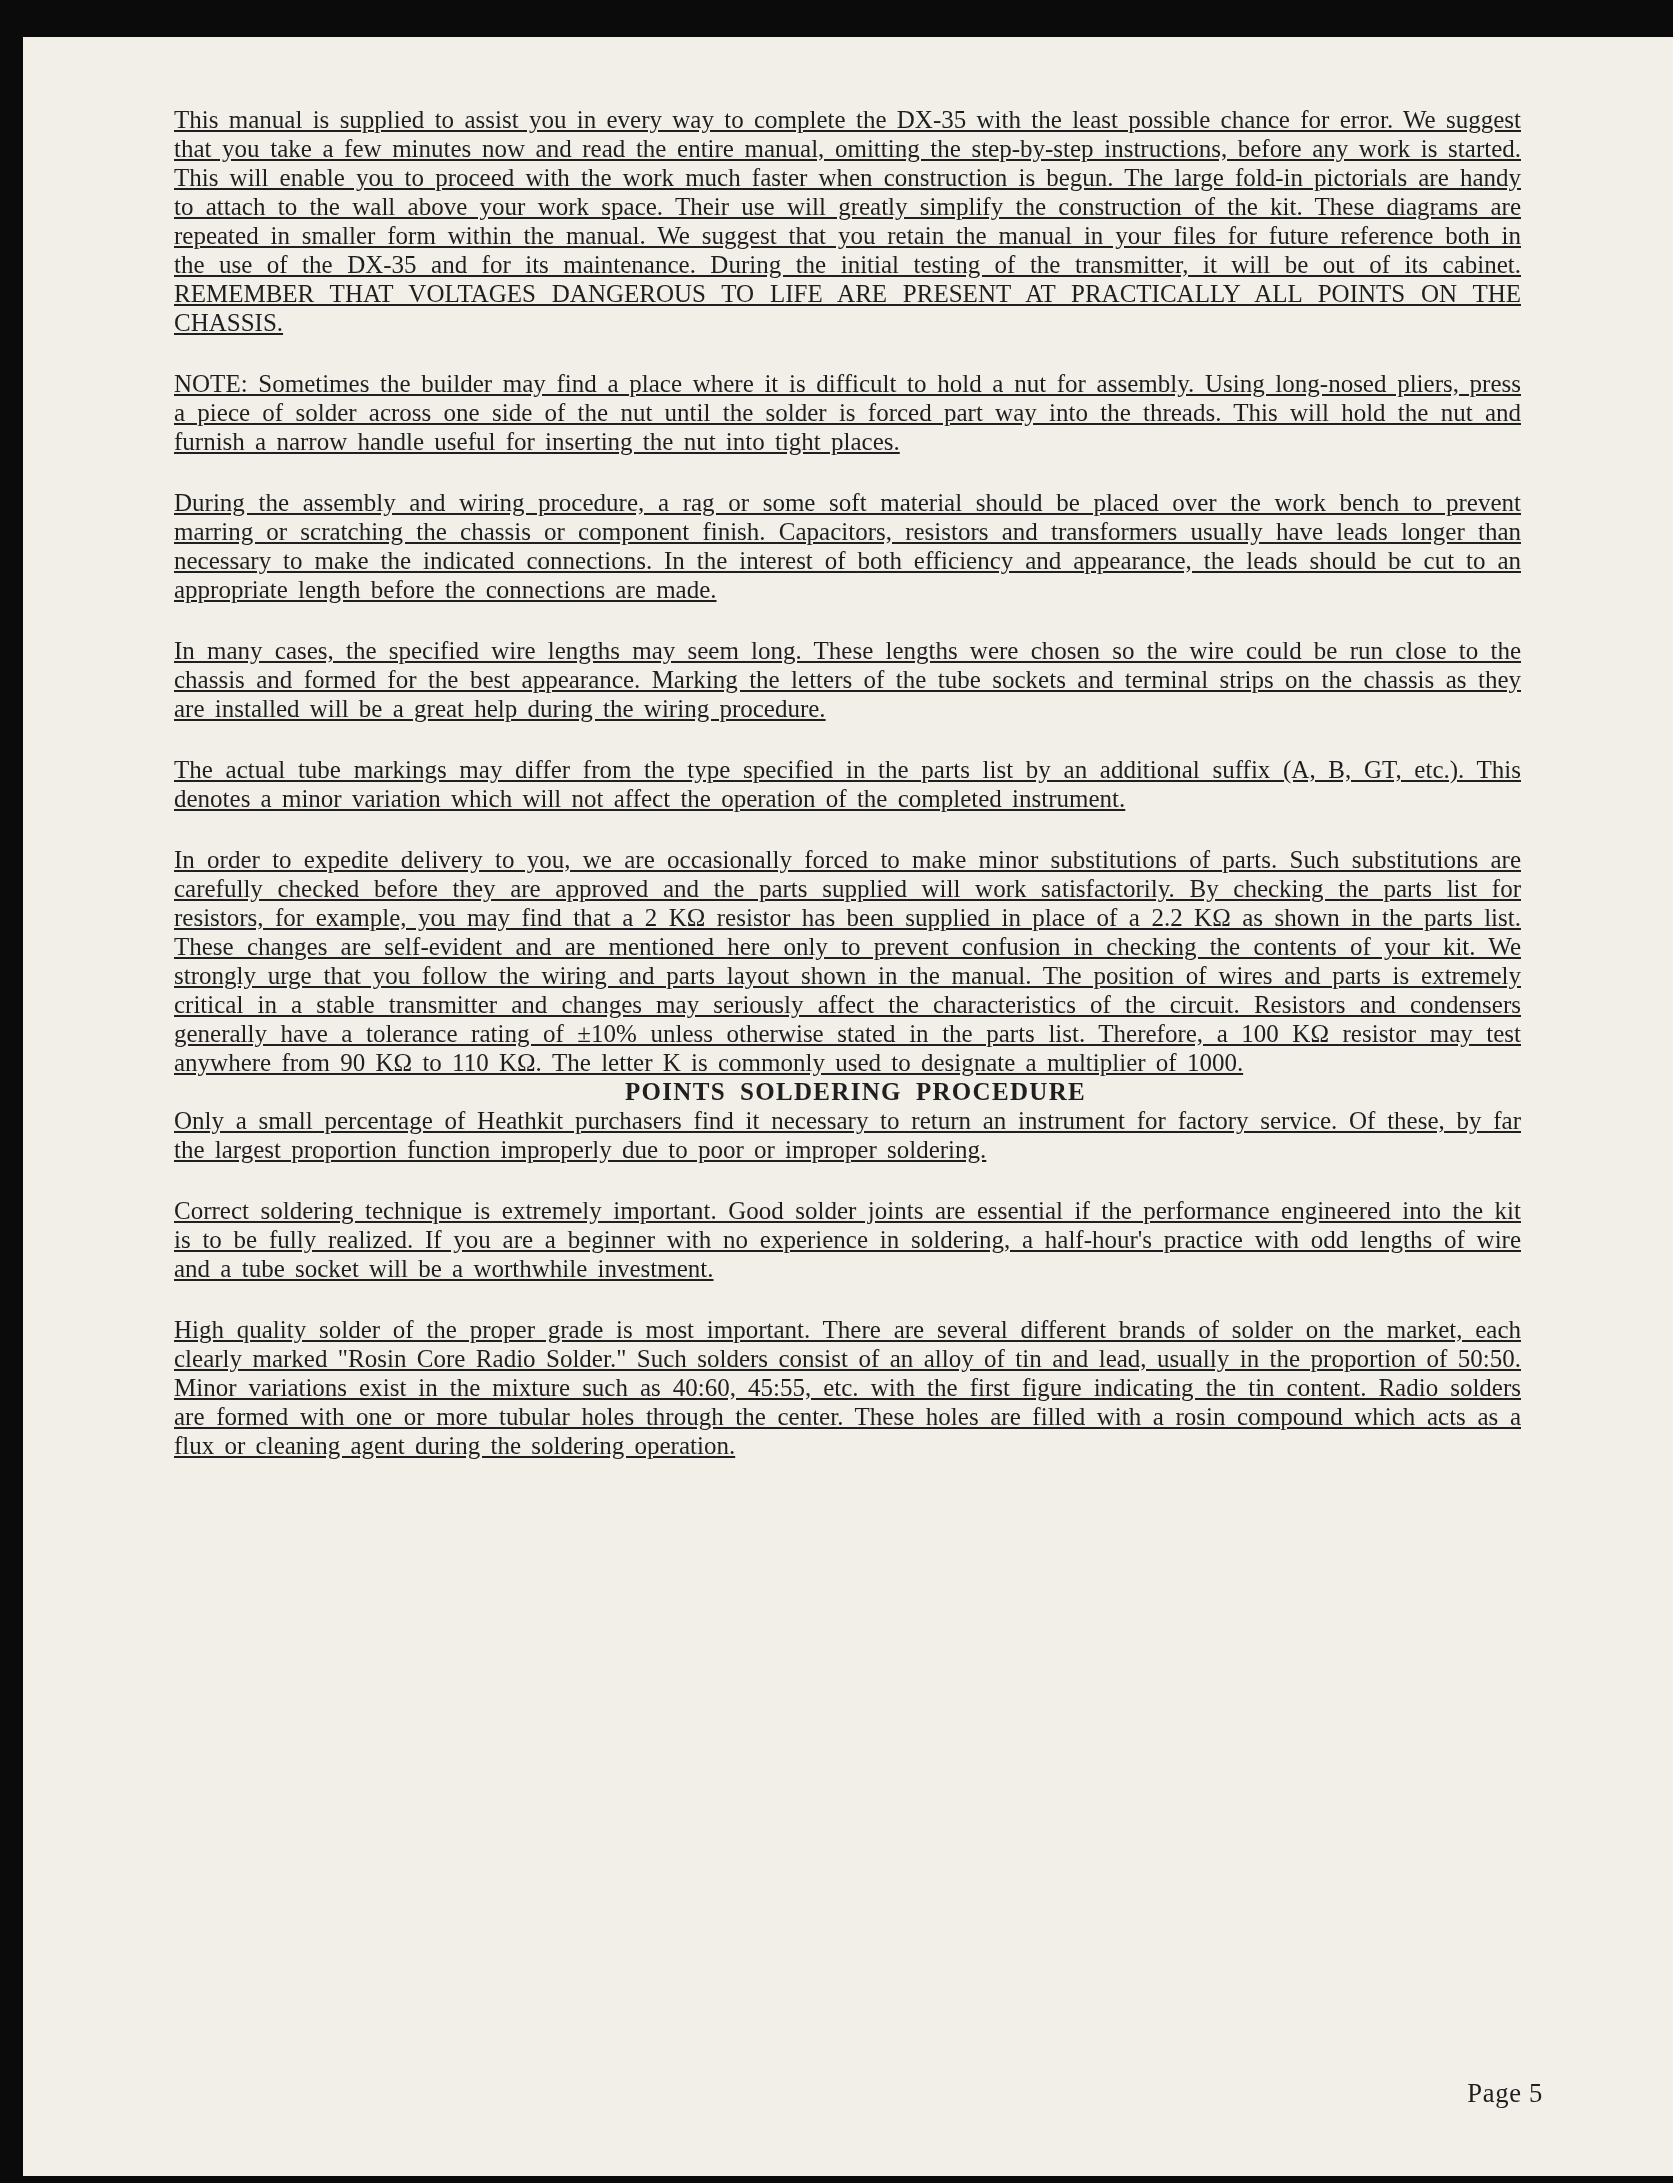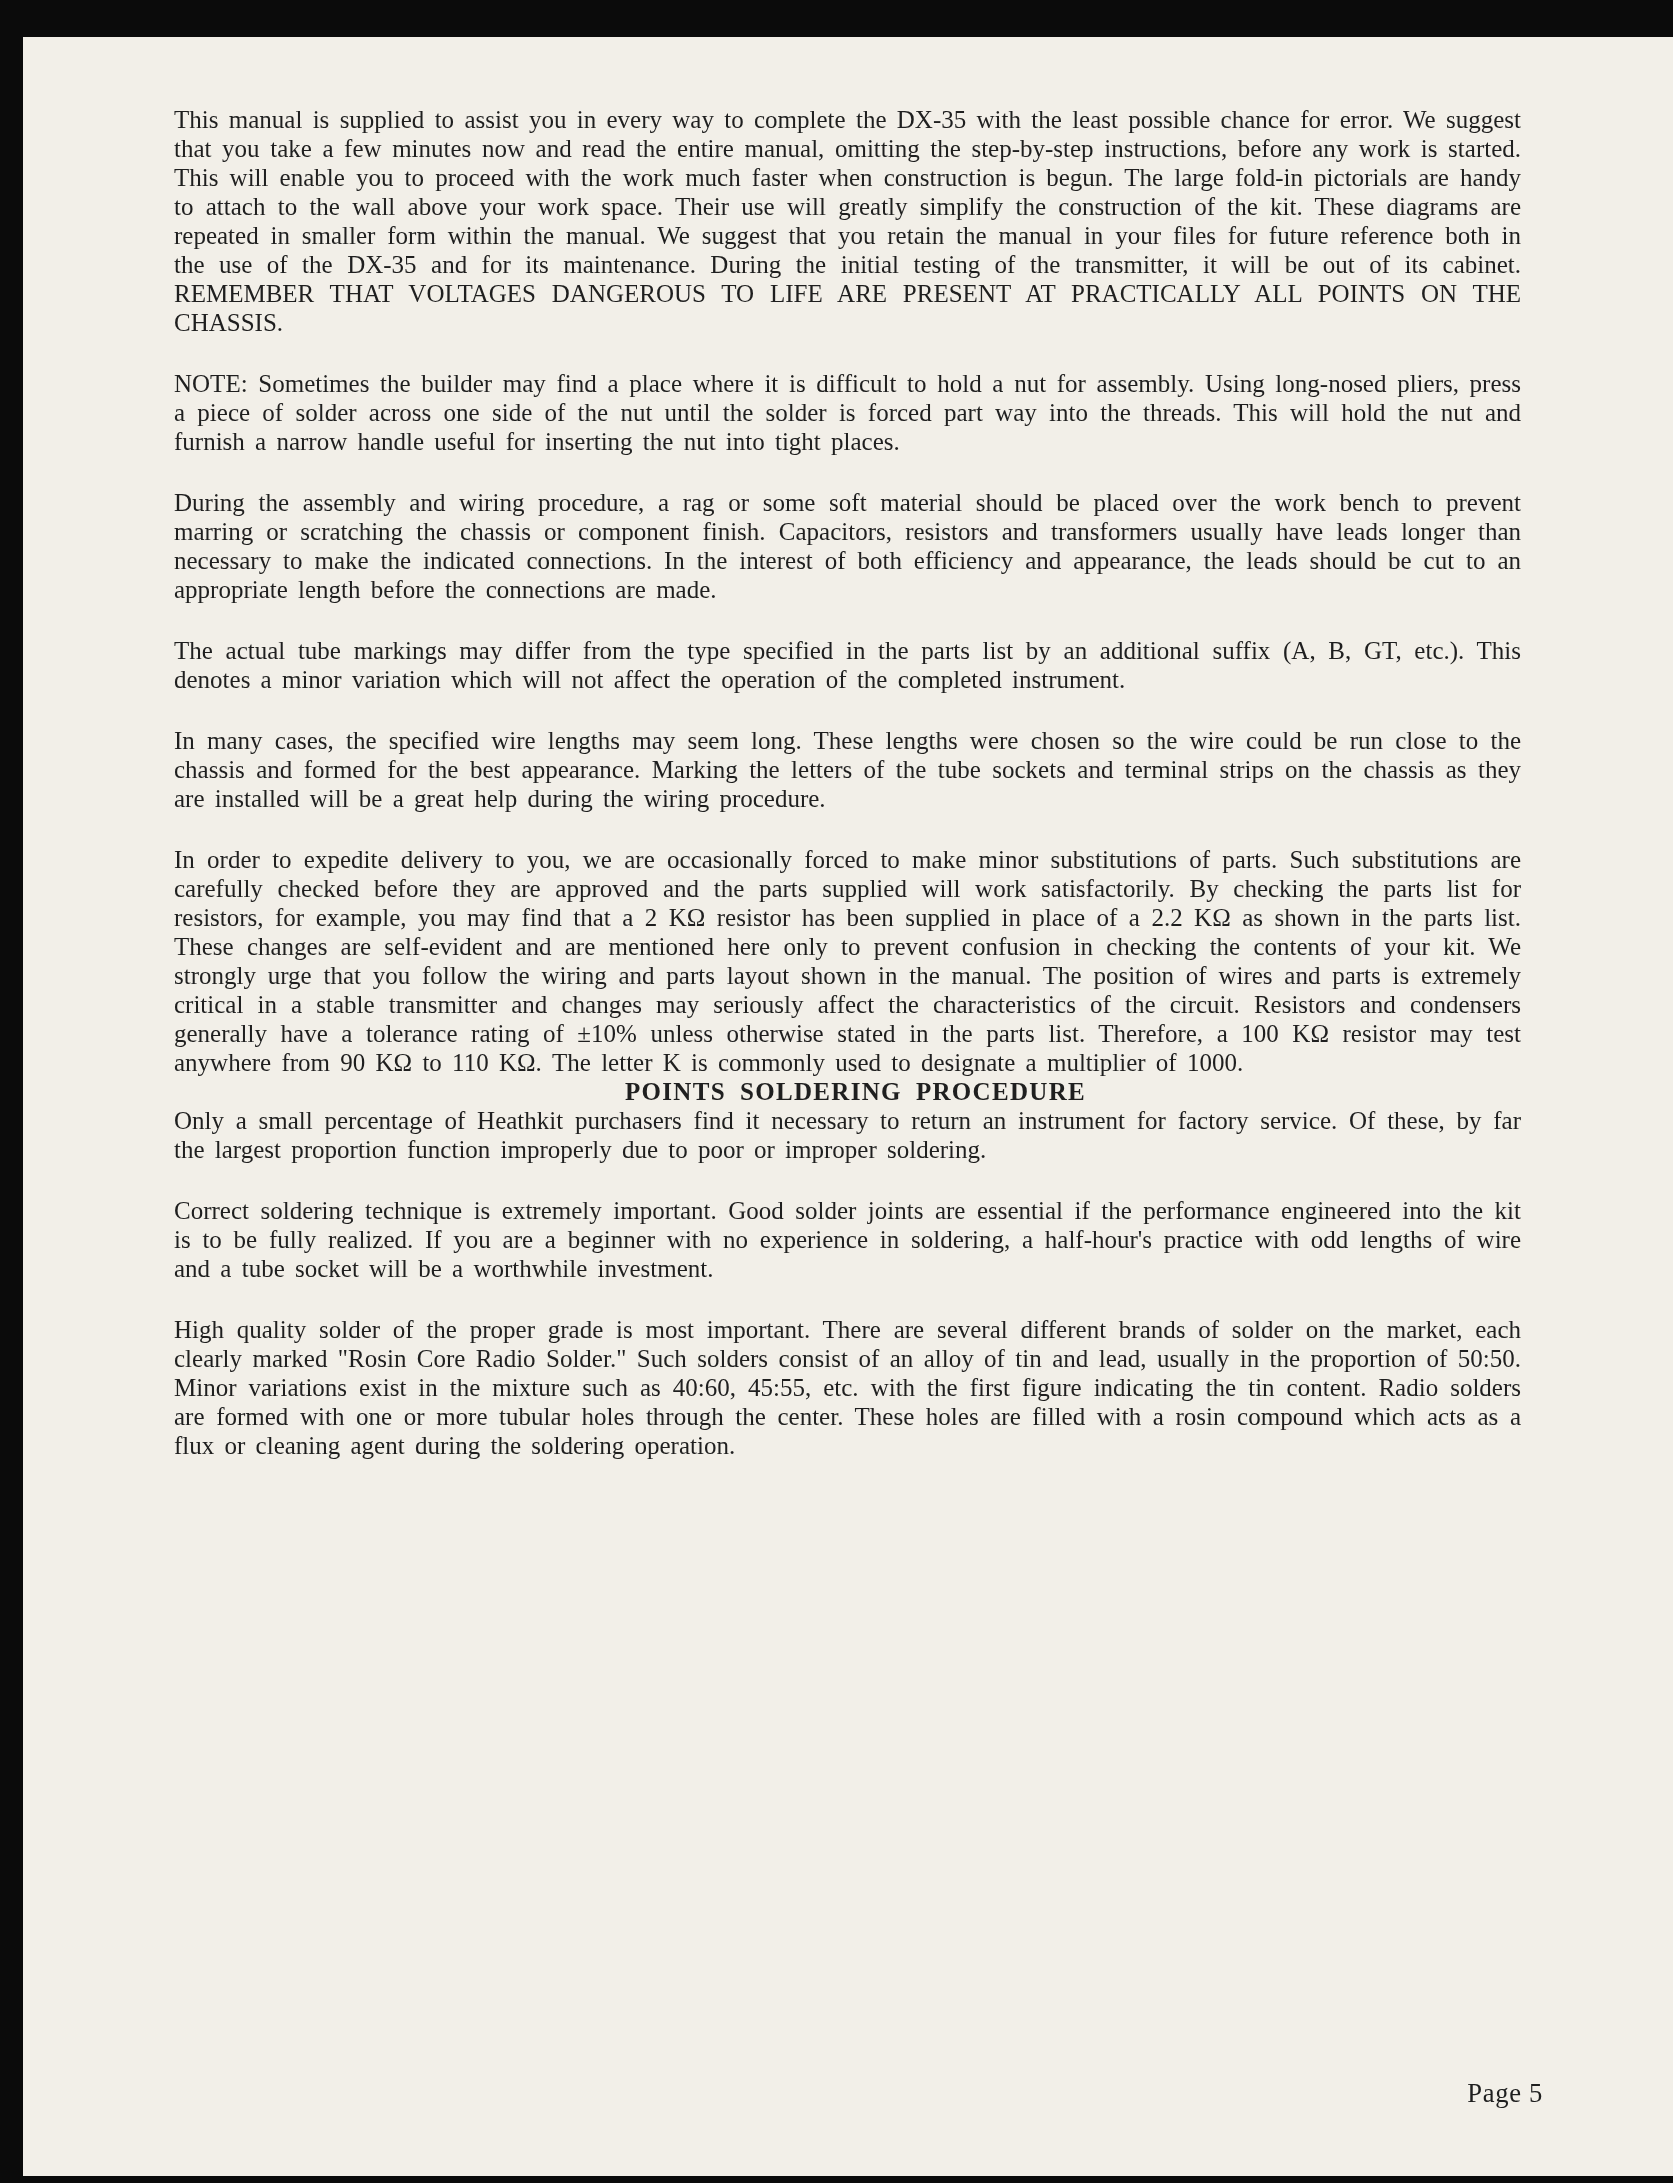--- a/index.html
+++ b/index.html
@@ -39,20 +39,21 @@
     left: 174px;
     top: 105px;
     width: 1363px;
     font-size: 25px;
     line-height: 29px;
     text-align: justify;
     word-spacing: 4px;
   }
   .content p {
     margin: 0 16px 32px 0;
+    text-decoration: underline;
   }
   .content p.tight {
     margin-bottom: 0;
   }
   .section-heading {
     text-align: center;
     font-size: 25px;
     line-height: 29px;
     letter-spacing: 1.3px;
     margin: 0;
@@ -70,22 +71,22 @@
 <body>
 
 <div class="scan-top"></div>
 <div class="scan-left"></div>
 <div class="scan-bottom"></div>
 
 <div class="content">
   <p>This manual is supplied to assist you in every way to complete the DX-35 with the least possible chance for error.  We suggest that you take a few minutes now and read the entire manual, omitting the step-by-step instructions, before any work is started.  This will enable you to proceed with the work much faster when construction is begun.  The large fold-in pictorials are handy to attach to the wall above your work space.  Their use will greatly simplify the construction of the kit.  These diagrams are repeated in smaller form within the manual.  We suggest that you retain the manual in your files for future reference both in the use of the DX-35 and for its maintenance.  During the initial testing of the transmitter, it will be out of its cabinet.  REMEMBER THAT VOLTAGES DANGEROUS TO LIFE ARE PRESENT AT PRACTICALLY ALL POINTS ON THE CHASSIS.</p>
   <p>NOTE:  Sometimes the builder may find a place where it is difficult to hold a nut for assembly.  Using long-nosed pliers, press a piece of solder across one side of the nut until the solder is forced part way into the threads.  This will hold the nut and furnish a narrow handle useful for inserting the nut into tight places.</p>
   <p>During the assembly and wiring procedure, a rag or some soft material should be placed over the work bench to prevent marring or scratching the chassis or component finish.  Capacitors, resistors and transformers usually have leads longer than necessary to make the indicated connections.  In the interest of both efficiency and appearance, the leads should be cut to an appropriate length before the connections are made.</p>
+  <p>In many cases, the specified wire lengths may seem long.  These lengths were chosen so the wire could be run close to the chassis and formed for the best appearance.  Marking the letters of the tube sockets and terminal strips on the chassis as they are installed will be a great help during the wiring procedure.</p>
   <p>The actual tube markings may differ from the type specified in the parts list by an additional suffix (A, B, GT, etc.).  This denotes a minor variation which will not affect the operation of the completed instrument.</p>
-  <p>In many cases, the specified wire lengths may seem long.  These lengths were chosen so the wire could be run close to the chassis and formed for the best appearance.  Marking the letters of the tube sockets and terminal strips on the chassis as they are installed will be a great help during the wiring procedure.</p>
   <p class="tight">In order to expedite delivery to you, we are occasionally forced to make minor substitutions of parts.  Such substitutions are carefully checked before they are approved and the parts supplied will work satisfactorily.  By checking the parts list for resistors, for example, you may find that a 2 KΩ resistor has been supplied in place of a 2.2 KΩ as shown in the parts list.  These changes are self-evident and are mentioned here only to prevent confusion in checking the contents of your kit.  We strongly urge that you follow the wiring and parts layout shown in the manual.  The position of wires and parts is extremely critical in a stable transmitter and changes may seriously affect the characteristics of the circuit.  Resistors and condensers generally have a tolerance rating of ±10% unless otherwise stated in the parts list.  Therefore, a 100 KΩ resistor may test anywhere from 90 KΩ to 110 KΩ.  The letter K is commonly used to designate a multiplier of 1000.</p>
   <h2 class="section-heading">POINTS SOLDERING PROCEDURE</h2>
   <p>Only a small percentage of Heathkit purchasers find it necessary to return an instrument for factory service.  Of these, by far the largest proportion function improperly due to poor or improper soldering.</p>
   <p>Correct soldering technique is extremely important.  Good solder joints are essential if the performance engineered into the kit is to be fully realized.  If you are a beginner with no experience in soldering, a half-hour's practice with odd lengths of wire and a tube socket will be a worthwhile investment.</p>
   <p>High quality solder of the proper grade is most important.  There are several different brands of solder on the market, each clearly marked "Rosin Core Radio Solder." Such solders consist of an alloy of tin and lead, usually in the proportion of 50:50.  Minor variations exist in the mixture such as 40:60, 45:55, etc. with the first figure indicating the tin content.  Radio solders are formed with one or more tubular holes through the center.  These holes are filled with a rosin compound which acts as a flux or cleaning agent during the soldering operation.</p>
 </div>
 
 <div class="page-footer">Page 5</div>
 
 

